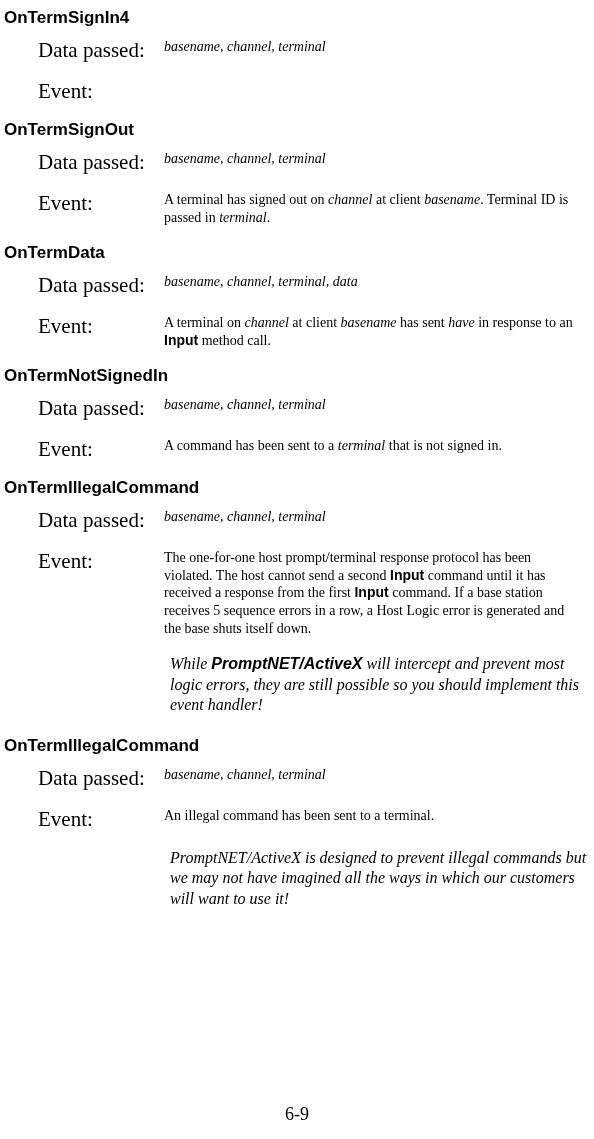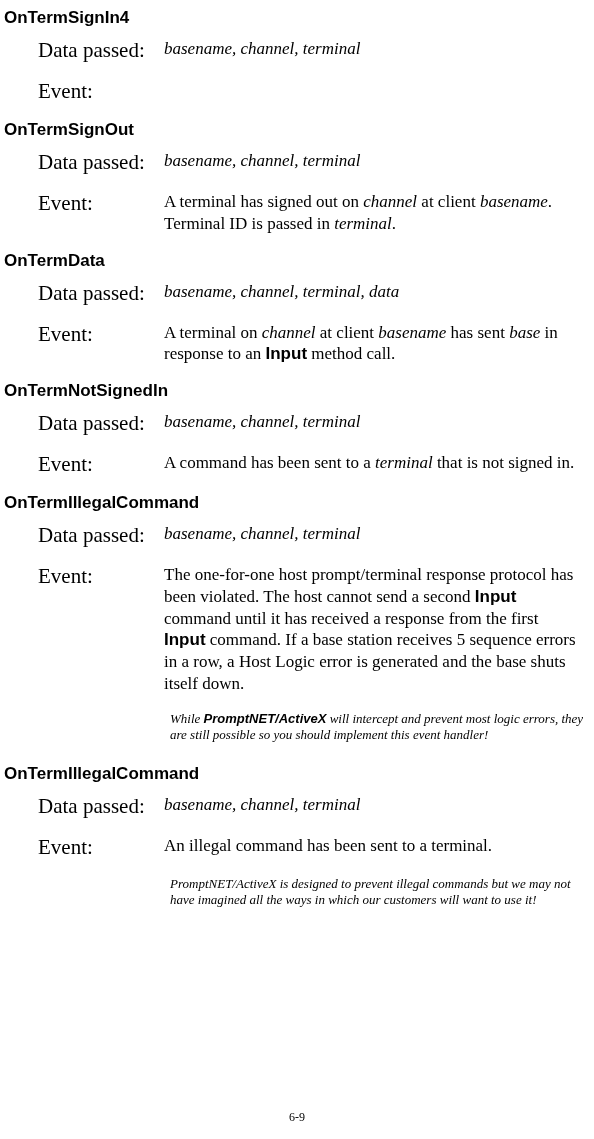--- a/index.html
+++ b/index.html
@@ -26,39 +26,39 @@
   .row {
     display: flex;
     margin: 0 0 16px 38px;
   }
   .label {
     flex: 0 0 126px;
     font-size: 21px;
   }
   .value {
     flex: 1 1 auto;
-    font-size: 17px;
+    font-size: 14px;
     line-height: 1.28;
     padding-right: 14px;
   }
   .value-italic { font-style: italic; }
   .bold-sans { font-family: Arial, Helvetica, sans-serif; font-weight: bold; font-style: normal; }
   .bold-ital-sans { font-family: Arial, Helvetica, sans-serif; font-weight: bold; font-style: italic; }
   .note {
     font-style: italic;
     margin: 8px 6px 20px 170px;
-    font-size: 13px;
+    font-size: 16px;
     line-height: 1.28;
   }
   .page-num {
     position: absolute;
     bottom: 22px;
     width: 594px;
     text-align: center;
-    font-size: 12px;
+    font-size: 18px;
     left: 0;
     margin-top: 12px;
   }
 </style>
 </head>
 <body>
 
 <div class="page" id="page-root">
     <div class="section-title">OnTermSignIn4</div>
     <div class="row">
@@ -77,21 +77,21 @@
       <div class="label">Event:</div>
       <div class="value">A terminal has signed out on <i>channel</i> at client <i>basename</i>. Terminal ID is passed in <i>terminal</i>.</div>
     </div>
     <div class="section-title">OnTermData</div>
     <div class="row">
       <div class="label">Data passed:</div>
       <div class="value value-italic">basename, channel, terminal, data</div>
     </div>
     <div class="row">
       <div class="label">Event:</div>
-      <div class="value">A terminal on <i>channel</i> at client <i>basename</i> has sent <i>base</i> in response to an <span class="bold-sans">Input</span> method call.</div>
+      <div class="value">A terminal on <i>channel</i> at client <i>basename</i> has sent <i>have</i> in response to an <span class="bold-sans">Input</span> method call.</div>
     </div>
     <div class="section-title">OnTermNotSignedIn</div>
     <div class="row">
       <div class="label">Data passed:</div>
       <div class="value value-italic">basename, channel, terminal</div>
     </div>
     <div class="row">
       <div class="label">Event:</div>
       <div class="value">A command has been sent to a <i>terminal</i> that is not signed in.</div>
     </div>

